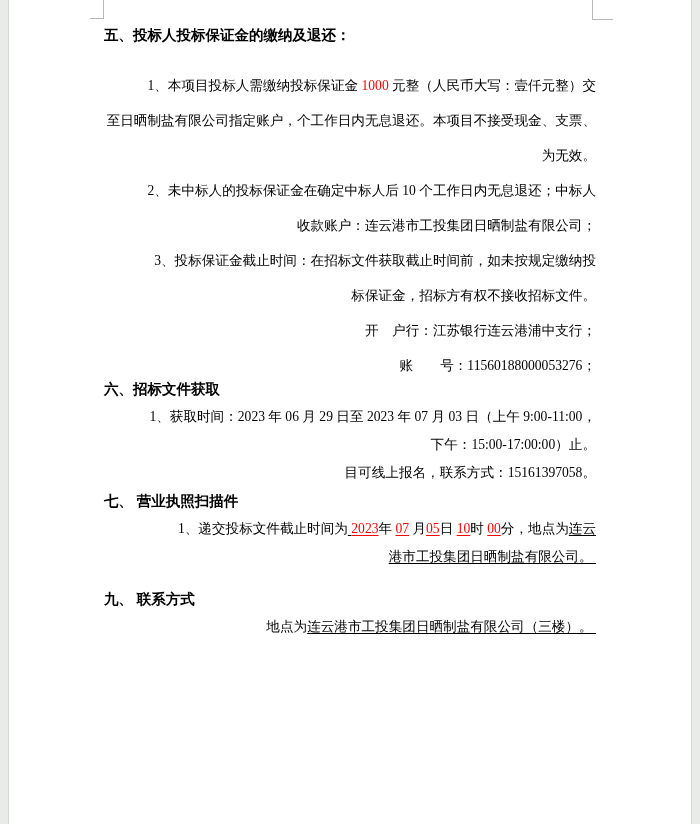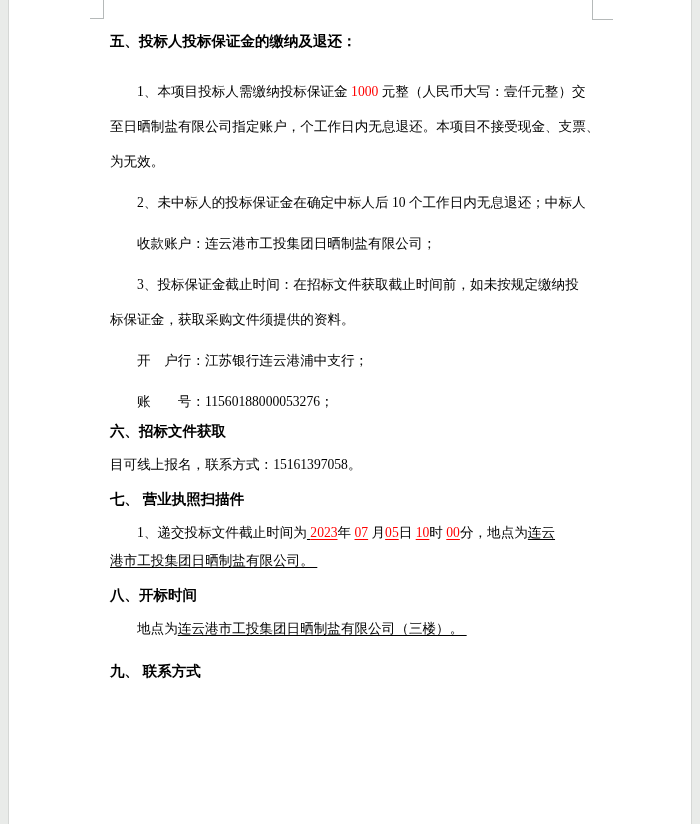--- a/index.html
+++ b/index.html
@@ -7,22 +7,22 @@
          font-family:"Liberation Serif","DejaVu Serif",serif;color:#000;}
   .gutter{position:absolute;top:0;height:100%;width:8px;background:var(--gutter,#e9ebe9);}
   .gutter-left{left:0;border-right:1px solid var(--gutter-edge,#d5d7d5);}
   .gutter-right{right:0;border-left:1px solid var(--gutter-edge,#d5d7d5);}
   .mark{position:absolute;background:var(--mark,#b5b9b9);}
   .mark-left-v{left:103px;top:0;width:1px;height:18px;}
   .mark-left-h{left:90px;top:18px;width:14px;height:1px;}
   .mark-right-v{left:592px;top:0;width:1px;height:19px;}
   .mark-right-h{left:592px;top:19px;width:21px;height:1px;}
   .content{position:absolute;left:104px;top:18px;width:492px;}
-  .para{margin:6px;}
-  .para.body{font-size:13.6px;}
+  .para{margin:0;}
+  .para.body{font-size:13.6px;text-align:right;}
   .para.heading{font-size:14.5px;font-weight:bold;}
   .para.loose .line{line-height:35px;}
   .para.tight .line{line-height:28px;}
   .line{white-space:nowrap;}
   .line.in{padding-left:27px;}
   .mt15{margin-top:15px;}
   .mt14{margin-top:14px;}
   .mtneg8{margin-top:-8px;}
   .r{color:var(--red,#ff0000);}
   .u{text-decoration:underline;text-decoration-thickness:1px;text-underline-offset:2px;}
@@ -49,44 +49,45 @@
         <div class="line"><span>为无效。</span></div>
       </div>
       <div class="para body loose">
         <div class="line in"><span>2、未中标人的投标保证金在确定中标人后 10 个工作日内无息退还；中标人</span></div>
       </div>
       <div class="para body loose">
         <div class="line in"><span>收款账户：连云港市工投集团日晒制盐有限公司；</span></div>
       </div>
       <div class="para body loose">
         <div class="line in"><span>3、投标保证金截止时间：在招标文件获取截止时间前，如未按规定缴纳投</span></div>
-        <div class="line"><span>标保证金，获取采购文件须提供的资料。</span></div>
+        <div class="line"><span>标保证金，招标方有权不接收招标文件。</span></div>
       </div>
       <div class="para body loose">
         <div class="line in"><span>开　户行：江苏银行连云港浦中支行；</span></div>
       </div>
       <div class="para body loose">
         <div class="line in"><span>账　　号：11560188000053276；</span></div>
       </div>
       <div class="para heading tight mtneg8">
         <div class="line"><span>六、招标文件获取</span></div>
       </div>
       <div class="para body tight">
+        <div class="line in"><span>1、获取时间：2023 年 06 月 29 日至 2023 年 07 月 03 日（上午 9:00-11:00，</span></div>
+        <div class="line"><span>下午：15:00-17:00:00）止。</span></div>
+      </div>
+      <div class="para body tight">
         <div class="line"><span>目可线上报名，联系方式：15161397058。</span></div>
       </div>
       <div class="para heading tight">
         <div class="line"><span>七、 营业执照扫描件</span></div>
       </div>
       <div class="para body tight">
         <div class="line in"><span>1、递交投标文件截止时间为</span><span class="u">&nbsp;</span><span class="r u">2023</span><span>年 </span><span class="r u">07</span><span> 月</span><span class="r u">05</span><span>日 </span><span class="r u">10</span><span>时 </span><span class="r u">00</span><span>分</span><span>，地点为</span><span class="u">连云</span></div>
         <div class="line"><span class="u">港市工投集团日晒制盐有限公司。&nbsp;</span></div>
       </div>
-      <div class="para heading tight">
-        <div class="line"><span>八、开标时间</span></div>
+      <div class="para heading tight mt14">
+        <div class="line"><span>九、 联系方式</span></div>
       </div>
       <div class="para body tight">
         <div class="line in"><span>地点为</span><span class="u">连云港市工投集团日晒制盐有限公司（三楼）。&nbsp;</span></div>
-      </div>
-      <div class="para heading tight mt14">
-        <div class="line"><span>九、 联系方式</span></div>
       </div>
     </div>
 </div>
 
 </body></html>

